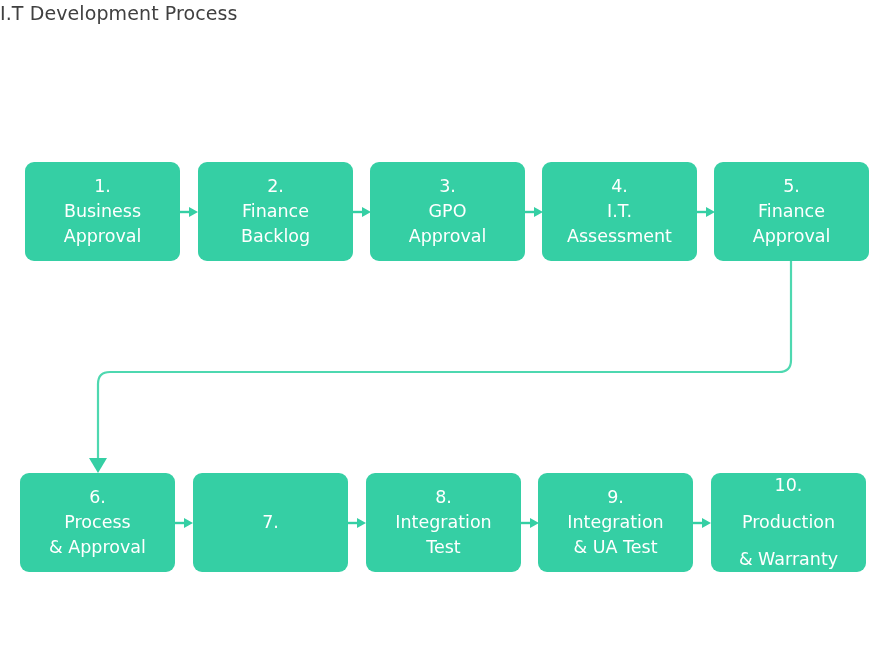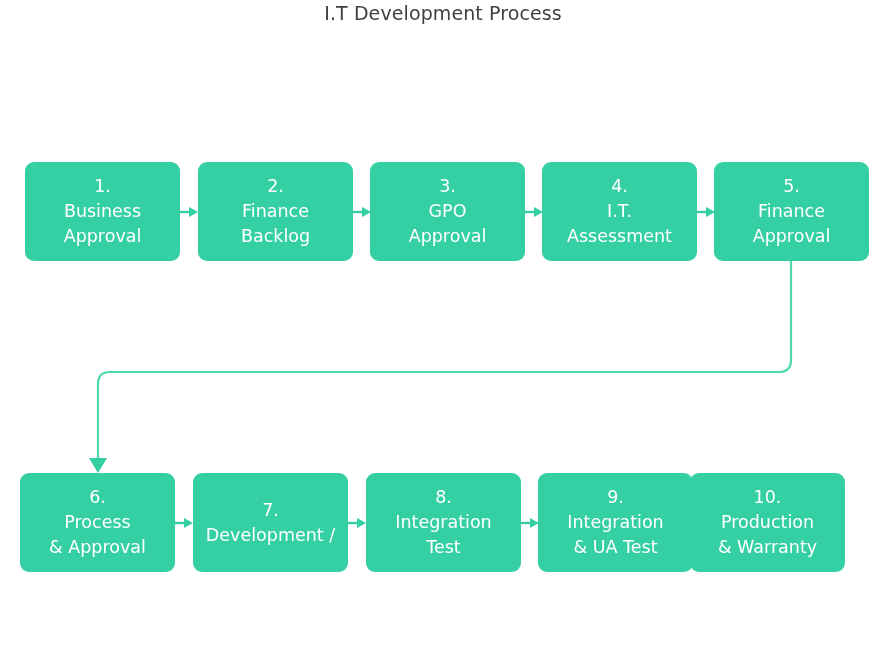--- a/index.html
+++ b/index.html
@@ -13,21 +13,21 @@
     position: relative;
     overflow: hidden;
     font-family: "DejaVu Sans", "Liberation Sans", sans-serif;
   }
 
   #diagram-title {
     position: absolute;
     left: 0;
     top: 2px;
     width: 886px;
-    text-align: center;
+    text-align: left;
     font-size: 19px;
     font-weight: 400;
     color: #404040;
     letter-spacing: 0.1px;
     white-space: nowrap;
   }
 
   .flow-row {
     position: absolute;
     left: 0;
@@ -149,21 +149,20 @@
     <span class="box-line">&amp; Approval</span>
   </div>
 
   <svg class="arrow-h" style="left:175px;" viewBox="0 0 18 16" xmlns="http://www.w3.org/2000/svg">
     <line x1="0" y1="8" x2="11" y2="8" stroke="#35CFA4" stroke-width="2.4"></line>
     <polygon points="9,3 18,8 9,13" fill="#35CFA4"></polygon>
   </svg>
 
   <div class="process-box" style="left:193px;">
     <span class="box-index">7.</span>
-    <span class="box-line">Development /</span>
   </div>
 
   <svg class="arrow-h" style="left:348px;" viewBox="0 0 18 16" xmlns="http://www.w3.org/2000/svg">
     <line x1="0" y1="8" x2="11" y2="8" stroke="#35CFA4" stroke-width="2.4"></line>
     <polygon points="9,3 18,8 9,13" fill="#35CFA4"></polygon>
   </svg>
 
   <div class="process-box" style="left:366px;">
     <span class="box-index">8.</span>
     <span class="box-line">Integration</span>
@@ -179,18 +178,18 @@
     <span class="box-index">9.</span>
     <span class="box-line">Integration</span>
     <span class="box-line">&amp; UA Test</span>
   </div>
 
   <svg class="arrow-h" style="left:693px;" viewBox="0 0 18 16" xmlns="http://www.w3.org/2000/svg">
     <line x1="0" y1="8" x2="11" y2="8" stroke="#35CFA4" stroke-width="2.4"></line>
     <polygon points="9,3 18,8 9,13" fill="#35CFA4"></polygon>
   </svg>
 
-  <div class="process-box" style="left:690px;">
+  <div class="process-box" style="left:711px;justify-content:space-between;">
     <span class="box-index">10.</span>
     <span class="box-line">Production</span>
     <span class="box-line">&amp; Warranty</span>
   </div>
 </div>
 
 </body></html>

